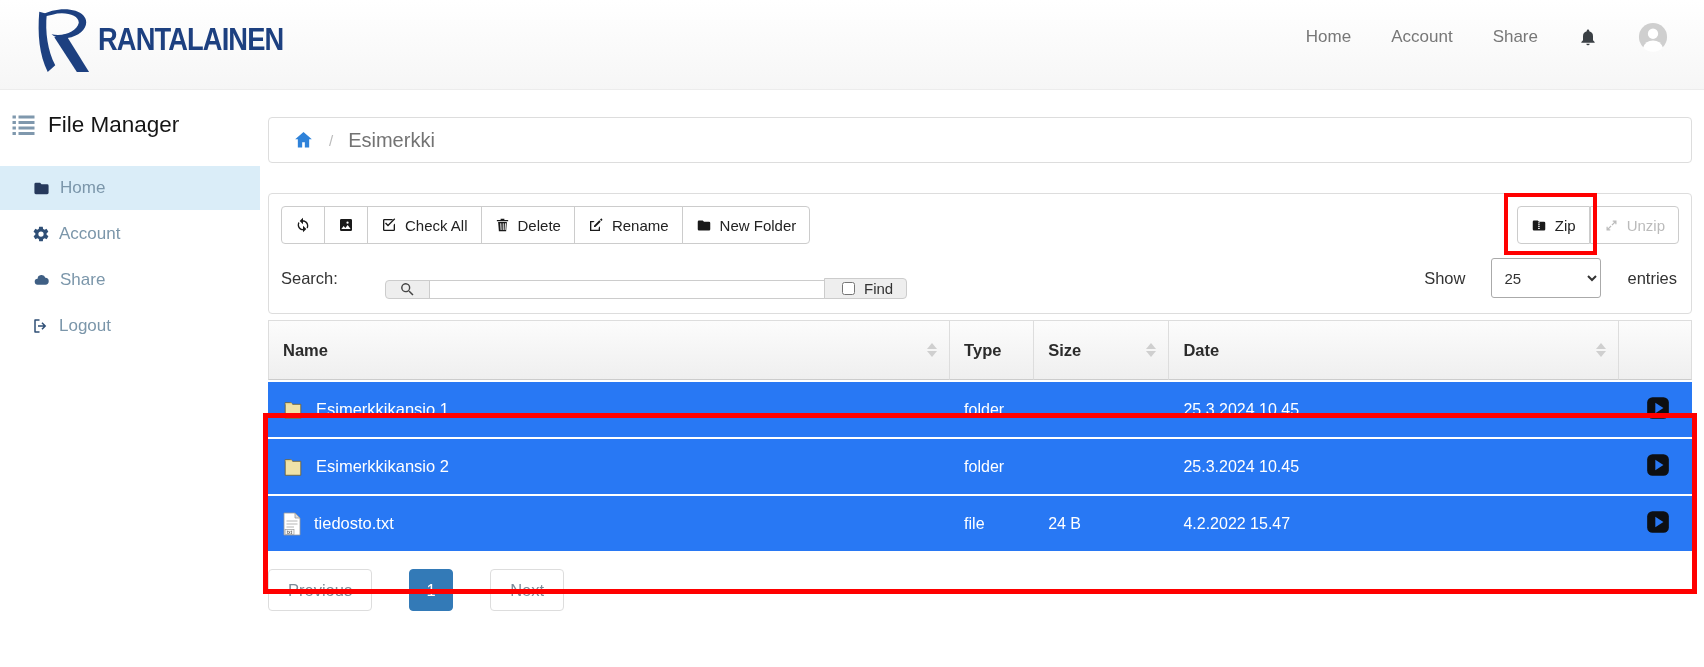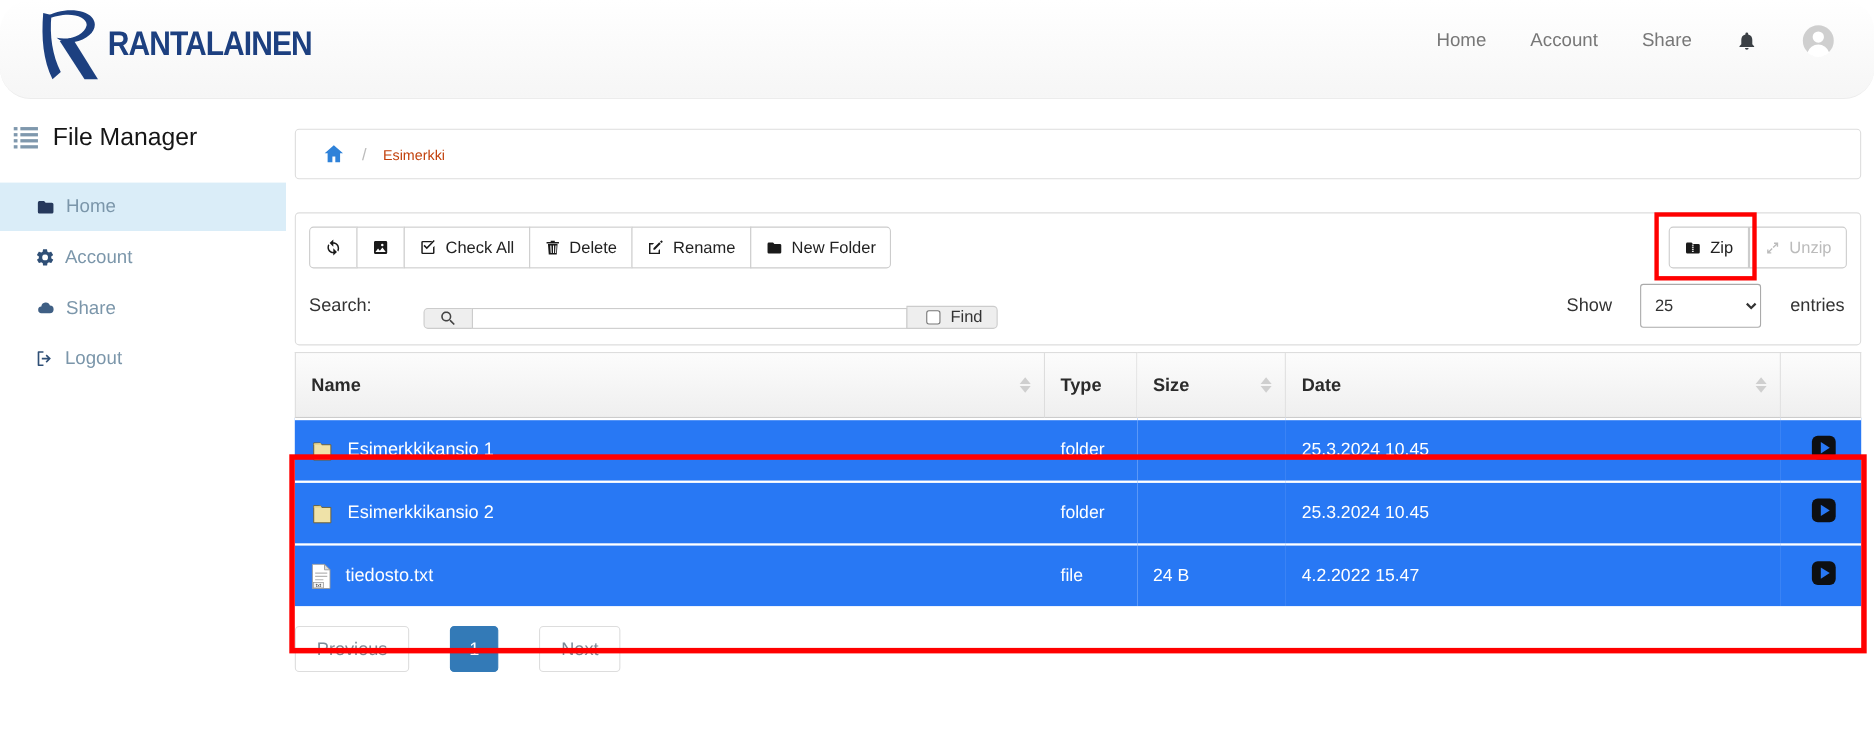--- a/index.html
+++ b/index.html
@@ -9,21 +9,20 @@
   html,body{margin:0;padding:0;}
   body{
     width:1704px;height:667px;overflow:hidden;background:#fff;color:#333;
     font-family:"Liberation Sans", sans-serif;position:relative;
   }
   
   .app-header{
     height:90px;display:flex;justify-content:space-between;align-items:flex-start;
     padding:0 36px 0 28px;background:linear-gradient(#ffffff,#f6f6f6);
     border-bottom:1px solid #ececec;
-    border-radius:28px;
   }
   .logo{display:flex;align-items:center;gap:8px;padding-top:6px;cursor:pointer;}
   .brand-text{
     font-size:31px;font-weight:bold;color:var(--brand);letter-spacing:-1px;
     transform:scaleX(.88);transform-origin:left center;white-space:nowrap;
   }
   .top-nav{display:flex;align-items:center;gap:40px;padding-top:22px;}
   .top-nav .nav-link{color:#777;font-size:17px;cursor:pointer;}
   .icon{display:inline-flex;align-items:center;justify-content:center;flex:none;}
   
@@ -36,21 +35,21 @@
     color:#7b96aa;font-size:17px;cursor:pointer;margin-bottom:2px;
   }
   .side-item.active{background:#daedf8;}
   .main{flex:1;padding:0 12px 0 8px;}
   
   .breadcrumb-bar{
     margin-top:27px;height:46px;border:1px solid #ddd;border-radius:4px;background:#fff;
     display:flex;align-items:center;gap:15px;padding-left:24px;
   }
   .crumb-sep{color:#bbb;font-size:15px;}
-  .crumb-current{color:#c2410c;font-size:13px;}
+  .crumb-current{color:#737373;font-size:20px;}
   
   .panel{margin-top:30px;border:1px solid #ddd;border-radius:4px;padding:12px 12px 14px 12px;}
   .toolbar-row{display:flex;justify-content:space-between;align-items:flex-start;}
   .btn-group{display:inline-flex;}
   .btn{
     display:inline-flex;align-items:center;gap:8px;background:#fff;border:1px solid #ccc;
     height:38px;padding:0 13px;font-size:15px;color:#222;cursor:pointer;white-space:nowrap;
   }
   .btn + .btn{margin-left:-1px;}
   .btn-group .btn:first-child{border-radius:4px 0 0 4px;}

